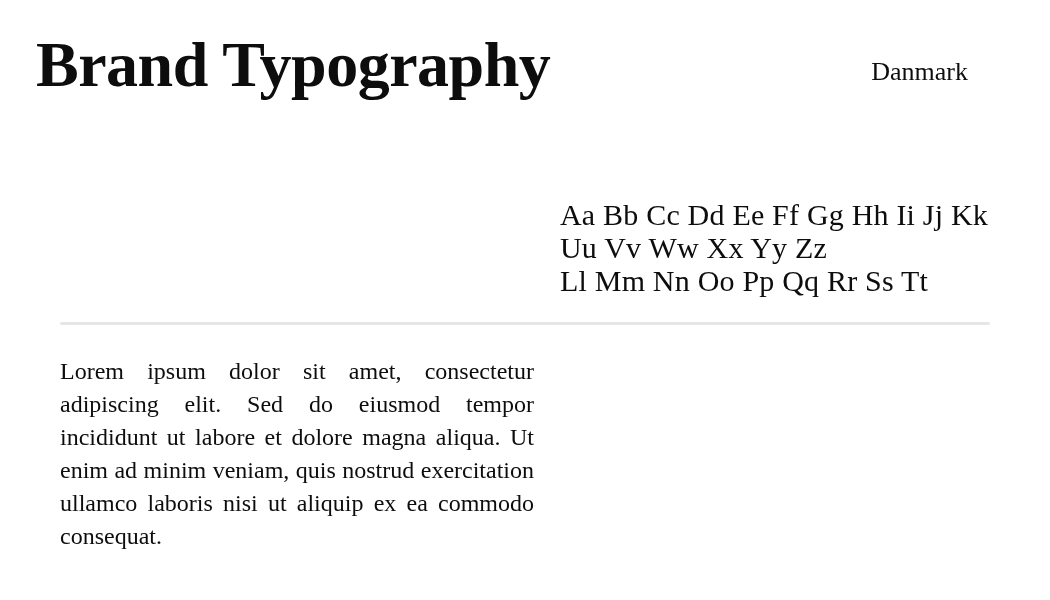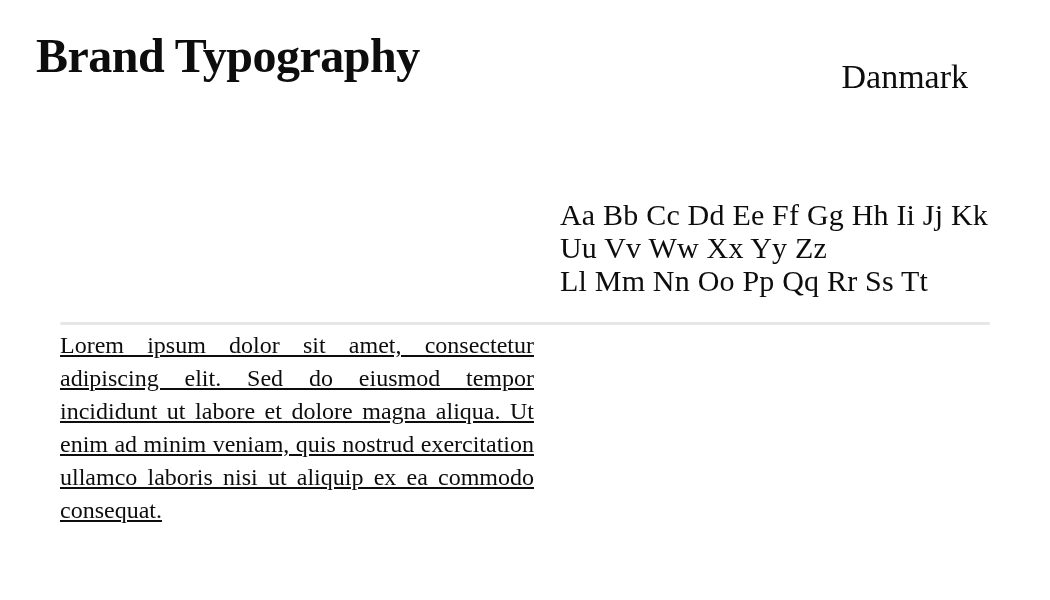--- a/index.html
+++ b/index.html
@@ -16,31 +16,31 @@
     color:var(--text);
     font-family:"Liberation Serif", serif;
     overflow:hidden;
     margin:0 auto;
   }
   .title{
     position:absolute;
     left:36px;
     top:30px;
     margin:0;
-    font-size:48px;
+    font-size:64px;
     font-weight:700;
     letter-spacing:-0.5px;
     line-height:1.1;
     white-space:nowrap;
   }
   .region-label{
     position:absolute;
     top:58px;
     right:82px;
-    font-size:34px;
+    font-size:26px;
     font-weight:400;
     line-height:1.1;
     white-space:nowrap;
   }
   .specimen{
     position:absolute;
     left:155px;
     top:120px;
     font-size:186px;
     font-weight:700;
@@ -64,28 +64,27 @@
     width:930px;
     height:3px;
     background:var(--divider);
     border:none;
     border-radius:2px;
     margin:0;
   }
   .columns{
     position:absolute;
     left:60px;
-    top:329px;
+    top:355px;
     width:930px;
     display:flex;
     gap:30px;
     font-size:24px;
     line-height:33px;
     text-align:justify;
-    text-decoration:underline;
   }
   .columns p{margin:0;}
   .col-left{
     width:474px;
     margin-top:7px;
   }
   .col-right{
     width:439px;
     text-indent:38px;
   }

